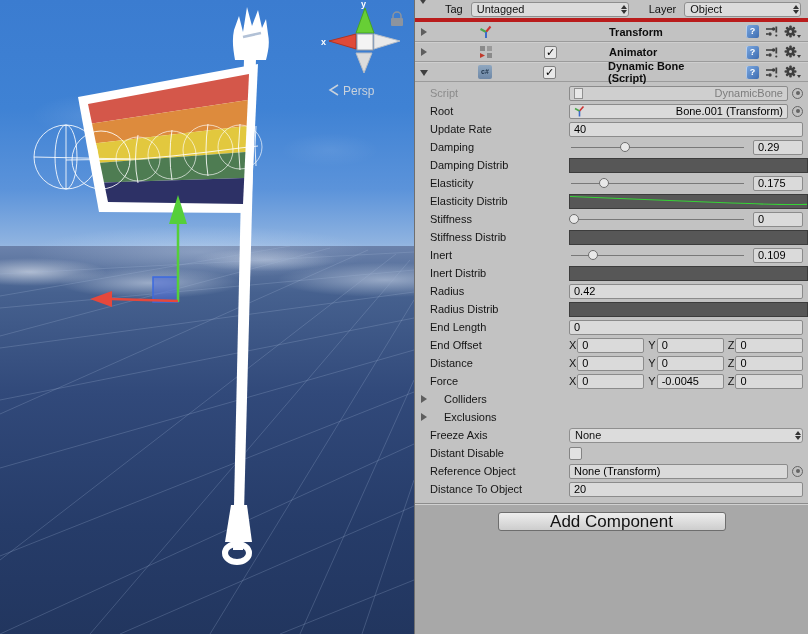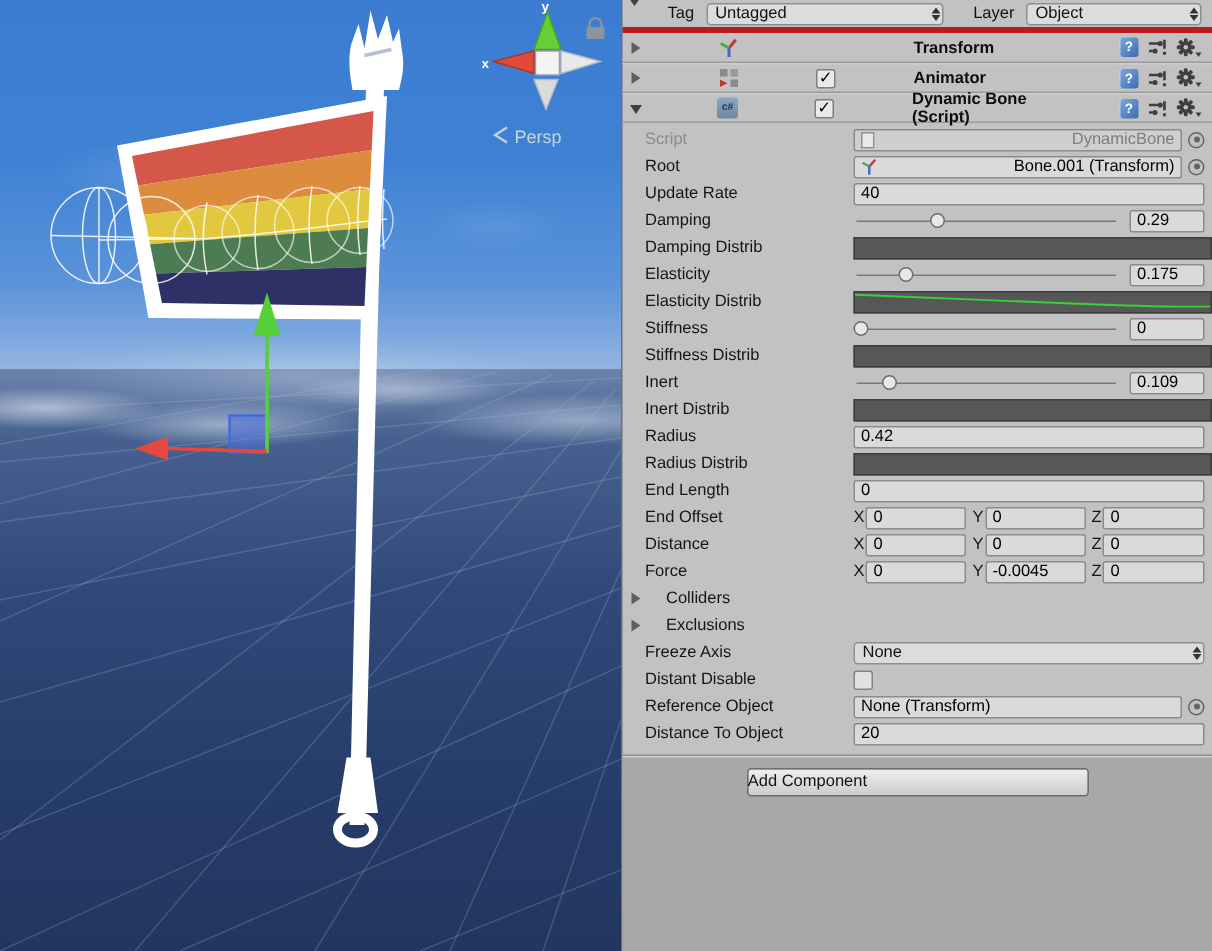--- a/index.html
+++ b/index.html
@@ -106,22 +106,22 @@
   .row.foldrow .flbl{margin-left:14px;color:#151515;}
   .cb-sm{width:13px;height:13px;background:#e2e2e2;border:1px solid #848484;border-radius:2px;box-sizing:border-box;}
   .mini-axis{flex:none;margin-right:2px;}
   .script-page{width:9px;height:11px;flex:none;background:#e8e8e8;border:1px solid #909090;
        margin-right:3px;box-sizing:border-box;}
 
   .sep-line{height:1px;background:#8c8c8c;margin-top:5px;}
   .below{height:110px;background:#a8a8a8;border-top:1px solid #d0d0d0;
        display:flex;justify-content:center;align-items:flex-start;padding-top:7px;box-sizing:border-box;}
   .add-btn{width:228px;height:19px;background:linear-gradient(180deg,#eeeeee,#cdcdcd);
-       border:1px solid #6e6e6e;border-radius:3px;font-size:11px;color:#111;
-       line-height:17px;box-sizing:border-box;
+       border:1px solid #6e6e6e;border-radius:3px;font-size:17px;color:#111;
+       text-align:center;line-height:17px;box-sizing:border-box;
        font-family:"Liberation Sans",sans-serif;}
 </style>
 </head>
 <body>
 
 <div class="app">
 
   <div class="scene">
     <div class="sky"></div>
     <div class="sky-clouds"></div>

